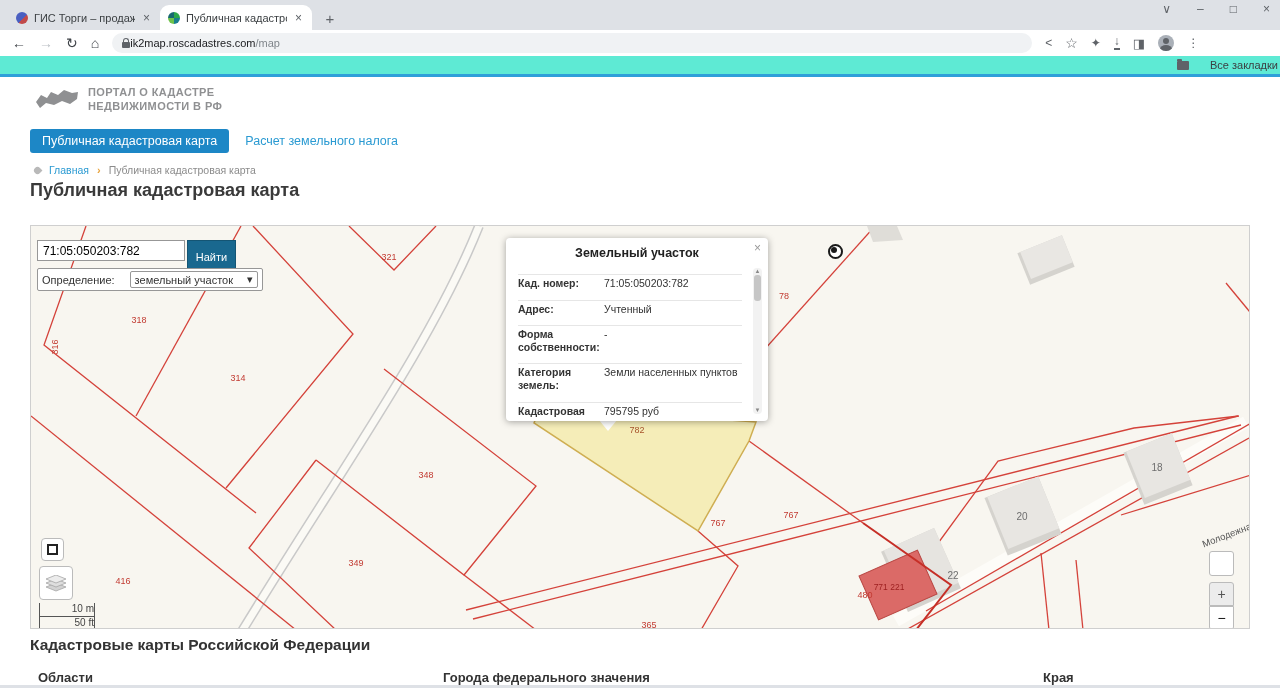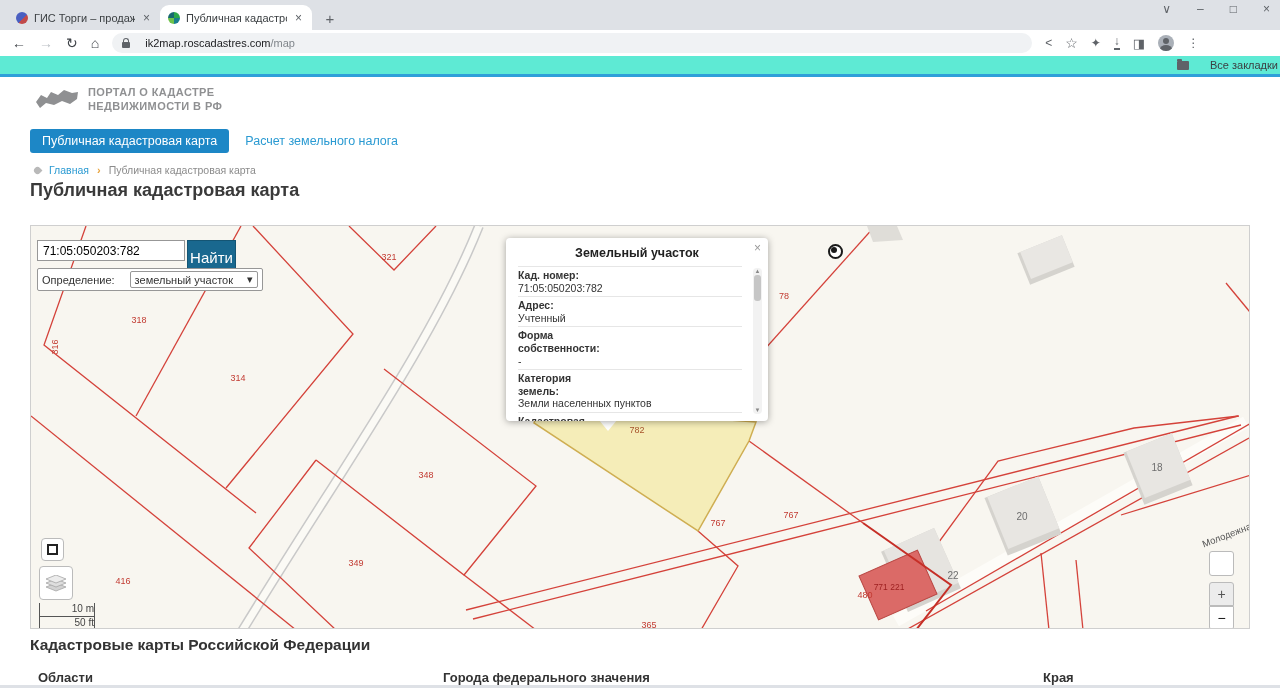--- a/index.html
+++ b/index.html
@@ -12,21 +12,21 @@
   .tab .ttl { flex:1; white-space:nowrap; overflow:hidden; }
   .tab .tclose { color:#5f6368; font-size:12px; padding:0 2px; }
   .fav { width:12px; height:12px; border-radius:50%; flex:0 0 12px; }
   .fav.gis { background:linear-gradient(135deg,#4a5fc1 55%,#c14a4a 55%); }
   .fav.pkk { background:conic-gradient(#2ba84a 0 25%, #1a7f8e 0 50%, #6fc24a 0 75%, #17696f 0); }
   .newtab { width:24px; height:24px; margin-left:6px; font-size:15px; color:#5f6368; display:flex; align-items:center; justify-content:center; }
   .winctl { position:absolute; top:2px; right:10px; display:flex; gap:26px; color:#5f6368; font-size:12px; }
   .toolbar { height:26px; background:#fff; display:flex; align-items:center; gap:13px; padding:0 12px; }
   .tbico { color:#3f4348; font-size:14px; line-height:1; }
   .tbico.disabled { color:#bdc1c6; }
-  .addr { flex:1; height:20px; background:#f0f2f4; border-radius:10px; display:flex; align-items:center; gap:15px; padding:0 10px; max-width:920px; }
+  .addr { flex:1; height:20px; background:#f0f2f4; border-radius:10px; display:flex; align-items:center; gap:0; padding:0 10px; max-width:920px; }
   .lock { position:relative; width:8px; height:6px; background:#5f6368; border-radius:1px; margin-top:3px; }
   .lock:before { content:""; position:absolute; left:1px; top:-4px; width:4px; height:4px; border:1.5px solid #5f6368; border-bottom:none; border-radius:3px 3px 0 0; }
   .url { font-size:11px; color:#202124; }
   .url .path { color:#80868b; }
   .rightico { display:flex; align-items:center; gap:13px; color:#5f6368; font-size:12px; }
   .avatar { width:16px; height:16px; border-radius:50%; background:#aab0b8; position:relative; overflow:hidden; }
   .avatar:before { content:""; position:absolute; left:5px; top:3px; width:6px; height:6px; border-radius:50%; background:#5f6368; }
   .avatar:after { content:""; position:absolute; left:2px; top:10px; width:12px; height:8px; border-radius:50%; background:#5f6368; }
   .dlwrap { border-bottom:2px solid #5f6368; line-height:9px; height:13px; }
   .bookmarks { height:18px; background:#5eead4; display:flex; align-items:center; justify-content:flex-end; gap:21px; padding:0 2px; font-size:11px; color:#3c4043; }
@@ -50,42 +50,42 @@
   
   .map { position:absolute; left:30px; top:151px; width:1220px; height:404px; background:#f8f6f0; border:1px solid #cfcfcf; overflow:hidden; }
   .map svg.base { position:absolute; left:0; top:0; }
   .map-label { position:absolute; transform:translate(-50%,-50%); font-size:9px; color:#c23b32; white-space:nowrap; }
   .map-label.bl { color:#6e6e6e; font-size:10px; }
   .map-label.rl { color:#9c1f1f; font-size:8.5px; }
   .map-label.street { color:#555; font-size:9.5px; }
   .map-label.sel { color:#a8542c; }
   .searchbox { position:absolute; left:6px; top:14px; display:flex; gap:2px; }
   .searchbox input { width:148px; height:21px; border:1px solid #979797; font-size:12px; padding:0 5px; background:#fff; font-family:"Liberation Sans",sans-serif; }
-  .findbtn { width:49px; height:34px; background:#19688f; color:#fff; border:1px solid #145574; font-size:15px; }
+  .findbtn { width:49px; height:34px; background:#19688f; color:#fff; border:1px solid #145574; font-size:11px; }
   .defbox { position:absolute; left:6px; top:42px; background:#fff; border:1px solid #979797; border-radius:2px; padding:2px 4px; display:flex; align-items:center; gap:15px; font-size:11px; color:#333; }
   .defsel { border:1px solid #979797; border-radius:2px; padding:1px 4px; display:flex; align-items:center; gap:14px; font-size:11px; background:#fff; }
   .mapbtn { position:absolute; background:#fff; border:1px solid #bbb; border-radius:4px; display:flex; align-items:center; justify-content:center; }
   .fsbtn { left:10px; top:312px; width:23px; height:23px; }
   .fsbtn .sq { width:11px; height:11px; border:2px solid #222; }
   .lyrbtn { left:8px; top:340px; width:34px; height:34px; }
   .scale { position:absolute; left:8px; top:377px; font-size:10px; color:#444;text-align:right; }
   .scale .m { width:56px; border:1px solid #555; border-top:none; height:14px; padding-left:3px; }
   .scale .ft { width:56px; border:1px solid #555; border-top:none; border-bottom:1px solid #555; height:14px; padding-left:3px; }
   .zoomctl { position:absolute; left:1178px; }
   .whitebtn { top:325px; width:25px; height:25px; border-radius:3px; }
   .zin { top:356px; width:25px; height:24px; border-radius:3px 3px 0 0; background:#ececec; font-size:14px; color:#555; }
   .zout { top:380px; width:25px; height:24px; border-radius:0 0 3px 3px; font-size:14px; color:#111; }
   .locate { position:absolute; left:797px; top:18px; width:15px; height:15px; border:2.5px solid #1a1a1a; border-radius:50%; background:#fff; }
   .locate:before { content:""; position:absolute; left:1px; top:1px; width:6px; height:6px; border-radius:50%; background:#1a1a1a; }
 
   
   .popup { position:absolute; left:475px; top:12px; width:262px; height:183px; background:#fff; border-radius:4px; box-shadow:0 1px 7px rgba(0,0,0,.35); overflow:hidden; }
   .popup .ptitle { text-align:center; font-weight:bold; font-size:12.5px; color:#222; padding:8px 0 6px; }
   .popup .pclose { position:absolute; right:7px; top:3px; color:#999; font-size:12px; }
-  .prow { display:flex; border-top:1px solid #e6e6e6; padding:2px 0; margin:0 12px; width:224px;flex-direction:column; }
+  .prow { display:flex; border-top:1px solid #e6e6e6; padding:2px 0; margin:8px 12px; width:224px; }
   .prow .pl { width:86px; font-weight:bold; font-size:10.5px; color:#333; line-height:1.2; }
   .prow .pv { flex:1; font-size:10.5px; color:#333; line-height:1.2; }
   .pscroll { position:absolute; right:6px; top:30px; width:9px; height:146px; background:#f2f2f2; border-radius:4px; font-size:6px; color:#888; text-align:center; }
   .pthumb { width:7px; height:26px; margin:1px auto; background:#c6c6c6; border-radius:3px; }
   .pscroll .dn { position:absolute; bottom:1px; left:0; right:0; }
   .pointer { position:absolute; left:568px; top:194px; width:0; height:0; border-left:9px solid transparent; border-right:9px solid transparent; border-top:11px solid #fff; }
 
   
   .fheading { position:absolute; left:30px; top:562px; font-size:15.5px; color:#333; font-weight:bold; }
   .fcol { position:absolute; top:596px; font-size:13px; color:#333; font-weight:bold; }

